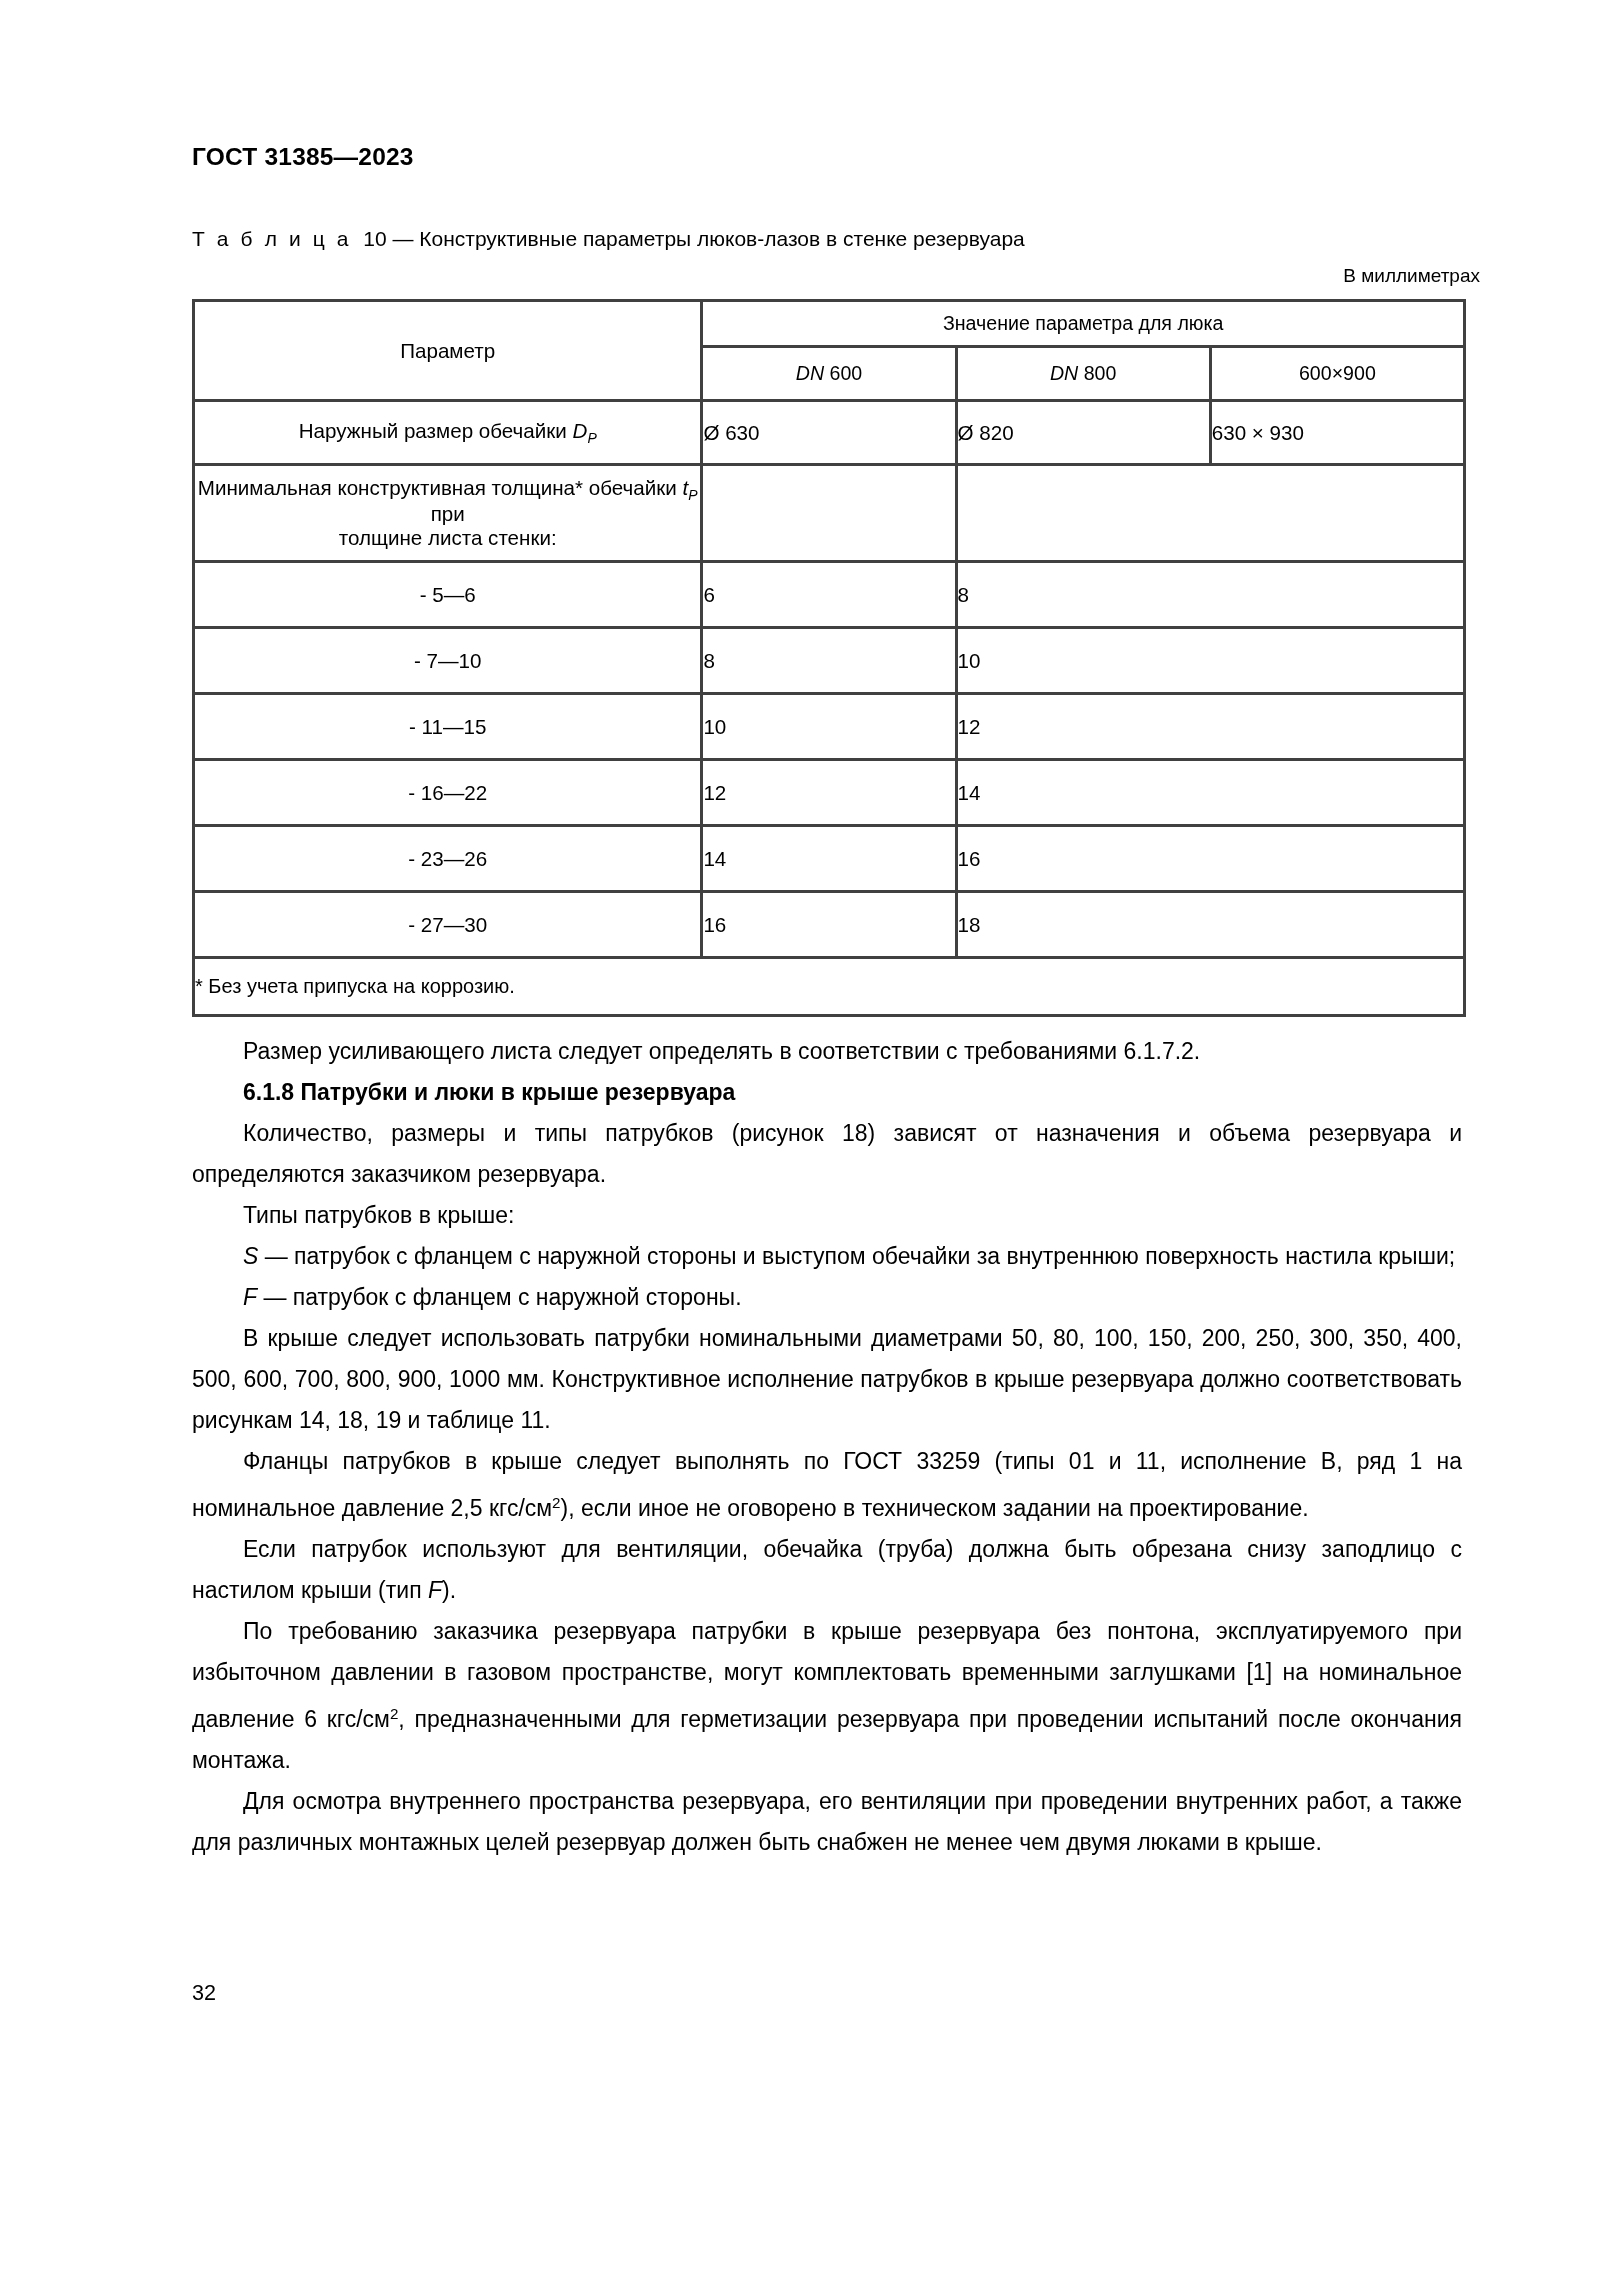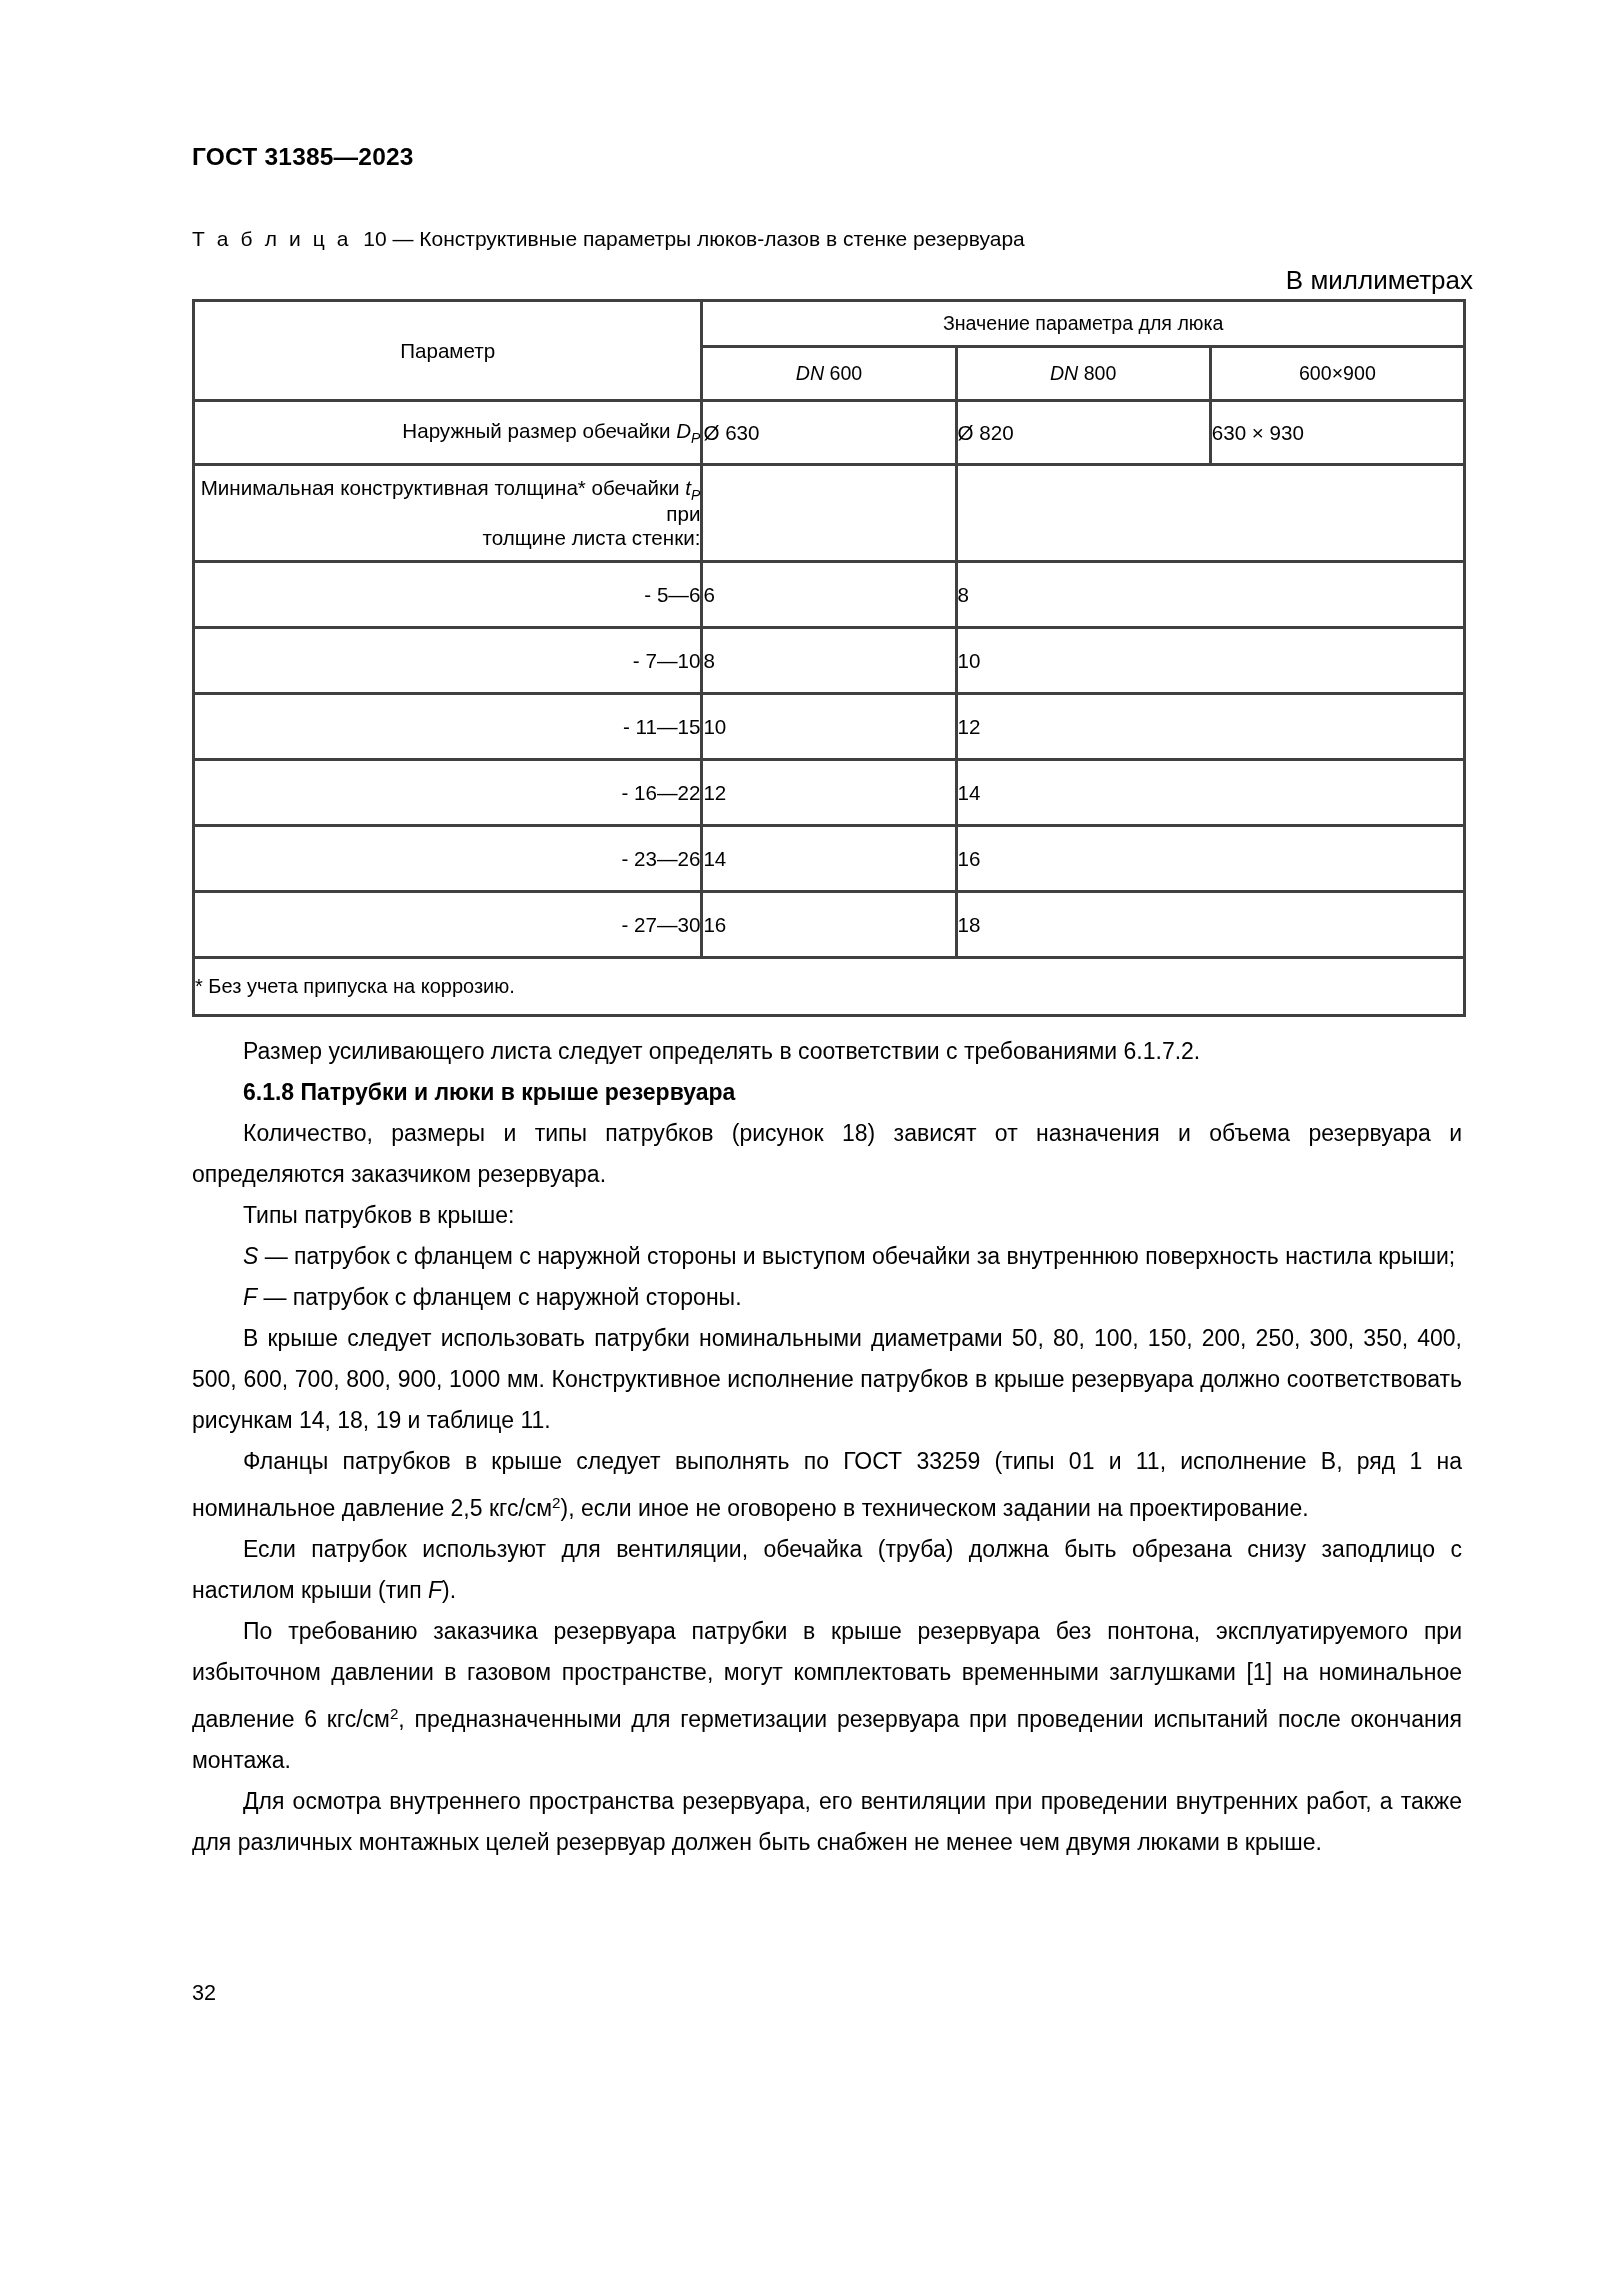--- a/index.html
+++ b/index.html
@@ -37,23 +37,23 @@
     left: 192px;
     top: 227px;
     font-size: 21px;
     white-space: nowrap;
   }
   .table-caption .spaced {
     letter-spacing: 3.1px;
   }
   .units-line {
     position: absolute;
-    right: 148px;
+    right: 141px;
     top: 265px;
-    font-size: 26px;
+    font-size: 19px;
     white-space: nowrap;
   }
 
   
   table.t10 {
     position: absolute;
     left: 192px;
     top: 299px;
     width: 1274px;
     border-collapse: collapse;
@@ -80,21 +80,21 @@
     height: 43px;
   }
   .th-sub {
     text-align: center;
     font-size: 19.6px;
     height: 51px;
   }
   .th-sub i { font-style: italic; }
 
   .row-label {
-    text-align: right;
+    text-align: center;
     padding: 9.8px 15.7px 9.8px 17.6px;
     font-size: 20.6px;
   }
   .row-label.indent { }
   .num {
     text-align: left;
     font-size: 20.6px;
   }
   .tall-label {
     vertical-align: top;

